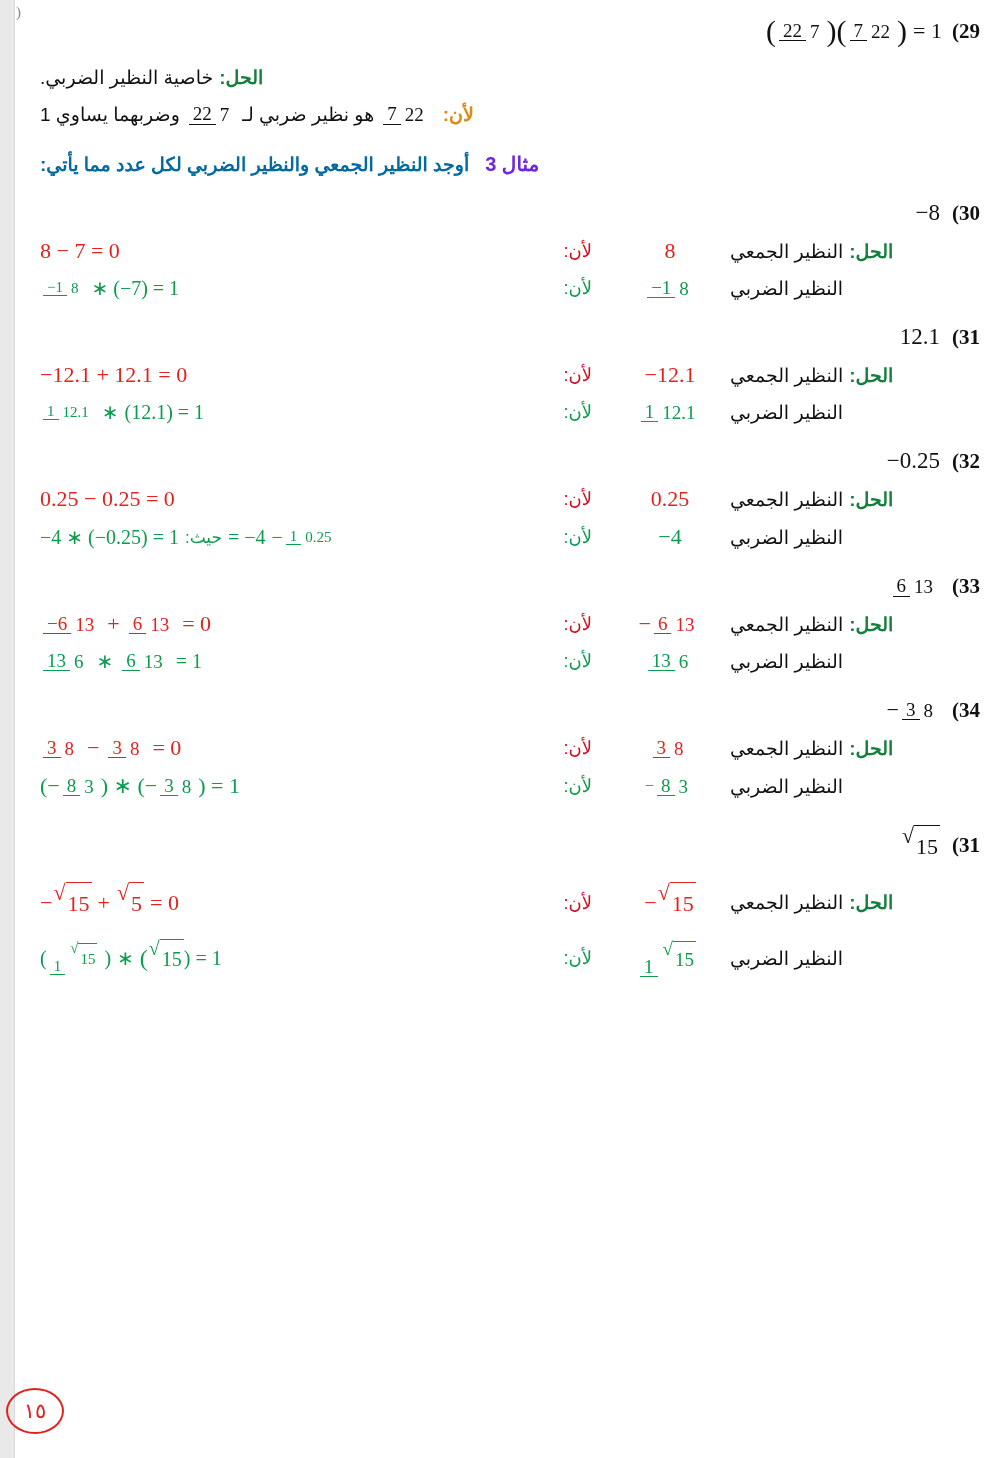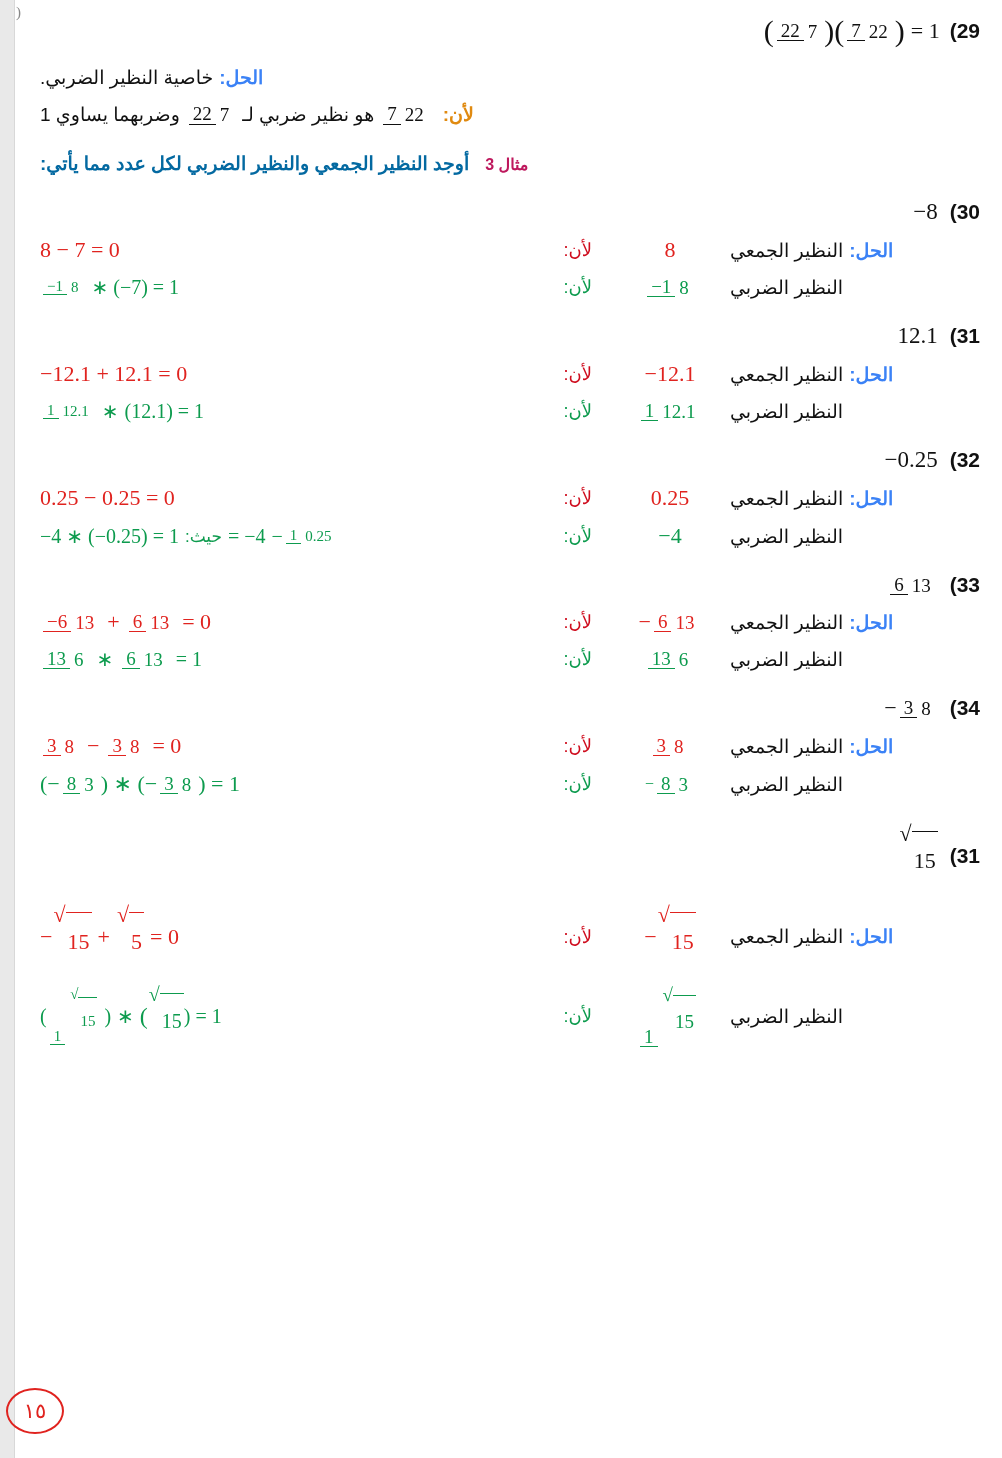--- a/index.html
+++ b/index.html
@@ -66,38 +66,38 @@
     align-items: center;
     justify-content: flex-start;
     gap: 10px;
     direction: ltr;
     margin-top: 14px;
   }
   .q-num {
     font-weight: bold;
     font-size: 21px;
     color: #111;
-    font-family: Liberation Sans, sans-serif;
+    font-family: Liberation Serif, serif;
     direction: ltr;
   }
   .q-expr {
     font-size: 23px;
     color: #111;
     font-family: "Liberation Serif", serif;
     direction: ltr;
   }
 
   .label-ar {
     font-family: "Liberation Sans", sans-serif;
     font-size: 19px;
     color: #111;
     direction: rtl;
   }
   .sol-label {
-    color: #3b82f6;
+    color: #15803d;
     font-weight: bold;
     font-family: "Liberation Sans", sans-serif;
     font-size: 19px;
   }
   .because-label {
     color: #e08a10;
     font-weight: bold;
     font-family: "Liberation Sans", sans-serif;
     font-size: 19px;
   }
@@ -136,39 +136,39 @@
   }
   .m22 { font-size: 22px; }
   .m20 { font-size: 20px; }
   .sqrt {
     display: inline-flex;
     align-items: flex-start;
   }
   .sqrt > .rad { margin-left: 1px; }
   .sqrt > .bar {
     border-top: 1.4px solid currentColor;
-    padding: 16px 2px;
-    margin-top: 10px;
+    padding: 8px 2px;
+    margin-top: 2px;
   }
 
   
   .example-row {
     display: flex;
     flex-direction: row;
     align-items: baseline;
     justify-content: flex-end;
     gap: 16px;
     margin-top: 26px;
     direction: rtl;
   }
   .example-tag {
-    color: #be185d;
+    color: #6d28d9;
     font-weight: bold;
     font-family: "Liberation Sans", sans-serif;
-    font-size: 16px;
+    font-size: 20px;
   }
   .example-text {
     font-family: "Liberation Sans", sans-serif;
     font-size: 19px;
     font-weight: bold;
     color: #0369a1;
   }
 
   
   .ans-line {

